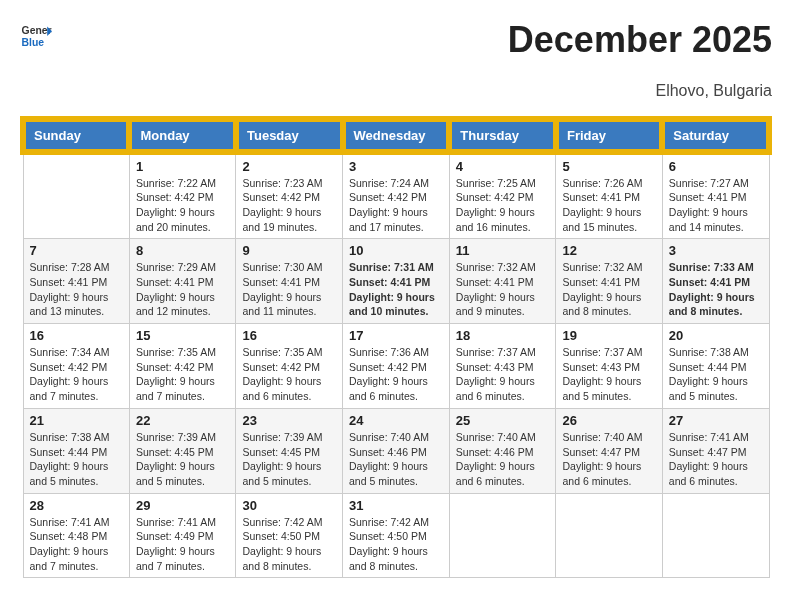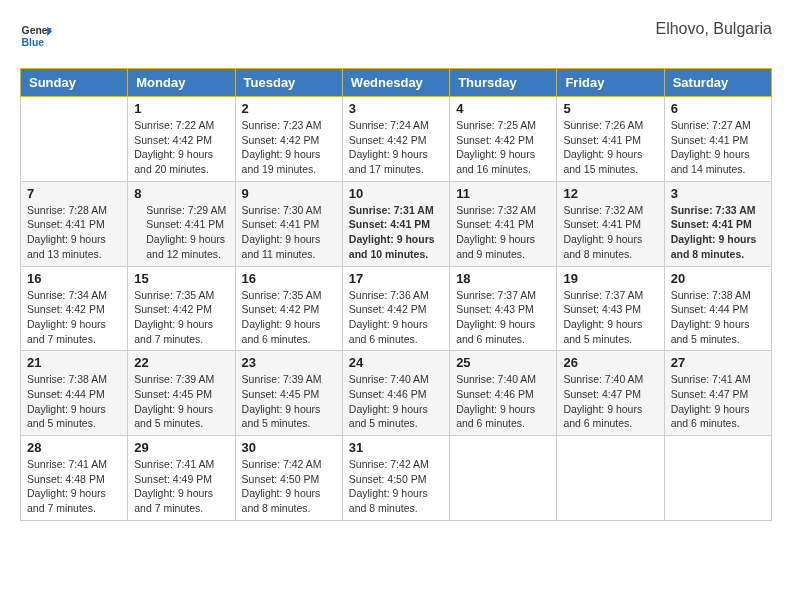--- a/index.html
+++ b/index.html
@@ -32,34 +32,35 @@
     }
     .month-title {
       font-size: 36px;
       font-weight: bold;
       color: #222;
       line-height: 1.1;
     }
     .location {
       font-size: 16px;
       color: #444;
+      margin-top: 22px;
     }
     .calendar {
       width: 100%;
       border-collapse: collapse;
       border: 1px solid #ccc;
     }
     .calendar th {
       background-color: #3a7abf;
       color: white;
       text-align: left;
       padding: 6px 8px;
       font-size: 13px;
       font-weight: bold;
-      border: 1px solid #eab308;
+      border: 6px solid #eab308;
     }
     .calendar td {
       vertical-align: top;
       border: 1px solid #ccc;
       padding: 4px 6px;
       width: 107px;
       min-height: 80px;
       font-size: 11px;
       color: #333;
       background: #fff;
@@ -87,20 +88,21 @@
 
 <div class="header-area">
   <div class="logo">
     <svg class="logo-icon" viewBox="0 0 40 40">
       <text x="2" y="18" font-size="13" font-weight="bold" fill="#333" font-family="Arial">General</text>
       <text x="2" y="32" font-size="13" font-weight="bold" fill="#1a6abf" font-family="Arial">Blue</text>
       <polygon points="34,8 40,14 34,20" fill="#1a6abf"></polygon>
     </svg>
   </div>
   <div class="title-area">
+    <div class="month-title">December 2025</div>
     <div class="location">Elhovo, Bulgaria</div>
   </div>
 </div>
 
 <table class="calendar">
   <thead>
     <tr>
     <th>Sunday</th>
         <th>Monday</th>
         <th>Tuesday</th>
@@ -159,21 +161,21 @@
       <tr>
         <td>
           <div class="day-number">7</div>
           <div class="day-info" style="white-space: pre-line;">Sunrise: 7:28 AM
 Sunset: 4:41 PM
 Daylight: 9 hours
 and 13 minutes.</div>
         </td>
         <td>
           <div class="day-number">8</div>
-          <div class="day-info" style="white-space: pre-line; margin-left: 12px;">Sunrise: 7:29 AM
+          <div class="day-info" style="white-space: pre-line;">Sunrise: 7:29 AM
 Sunset: 4:41 PM
 Daylight: 9 hours
 and 12 minutes.</div>
         </td>
         <td>
           <div class="day-number">9</div>
           <div class="day-info" style="white-space: pre-line;">Sunrise: 7:30 AM
 Sunset: 4:41 PM
 Daylight: 9 hours
 and 11 minutes.</div>

